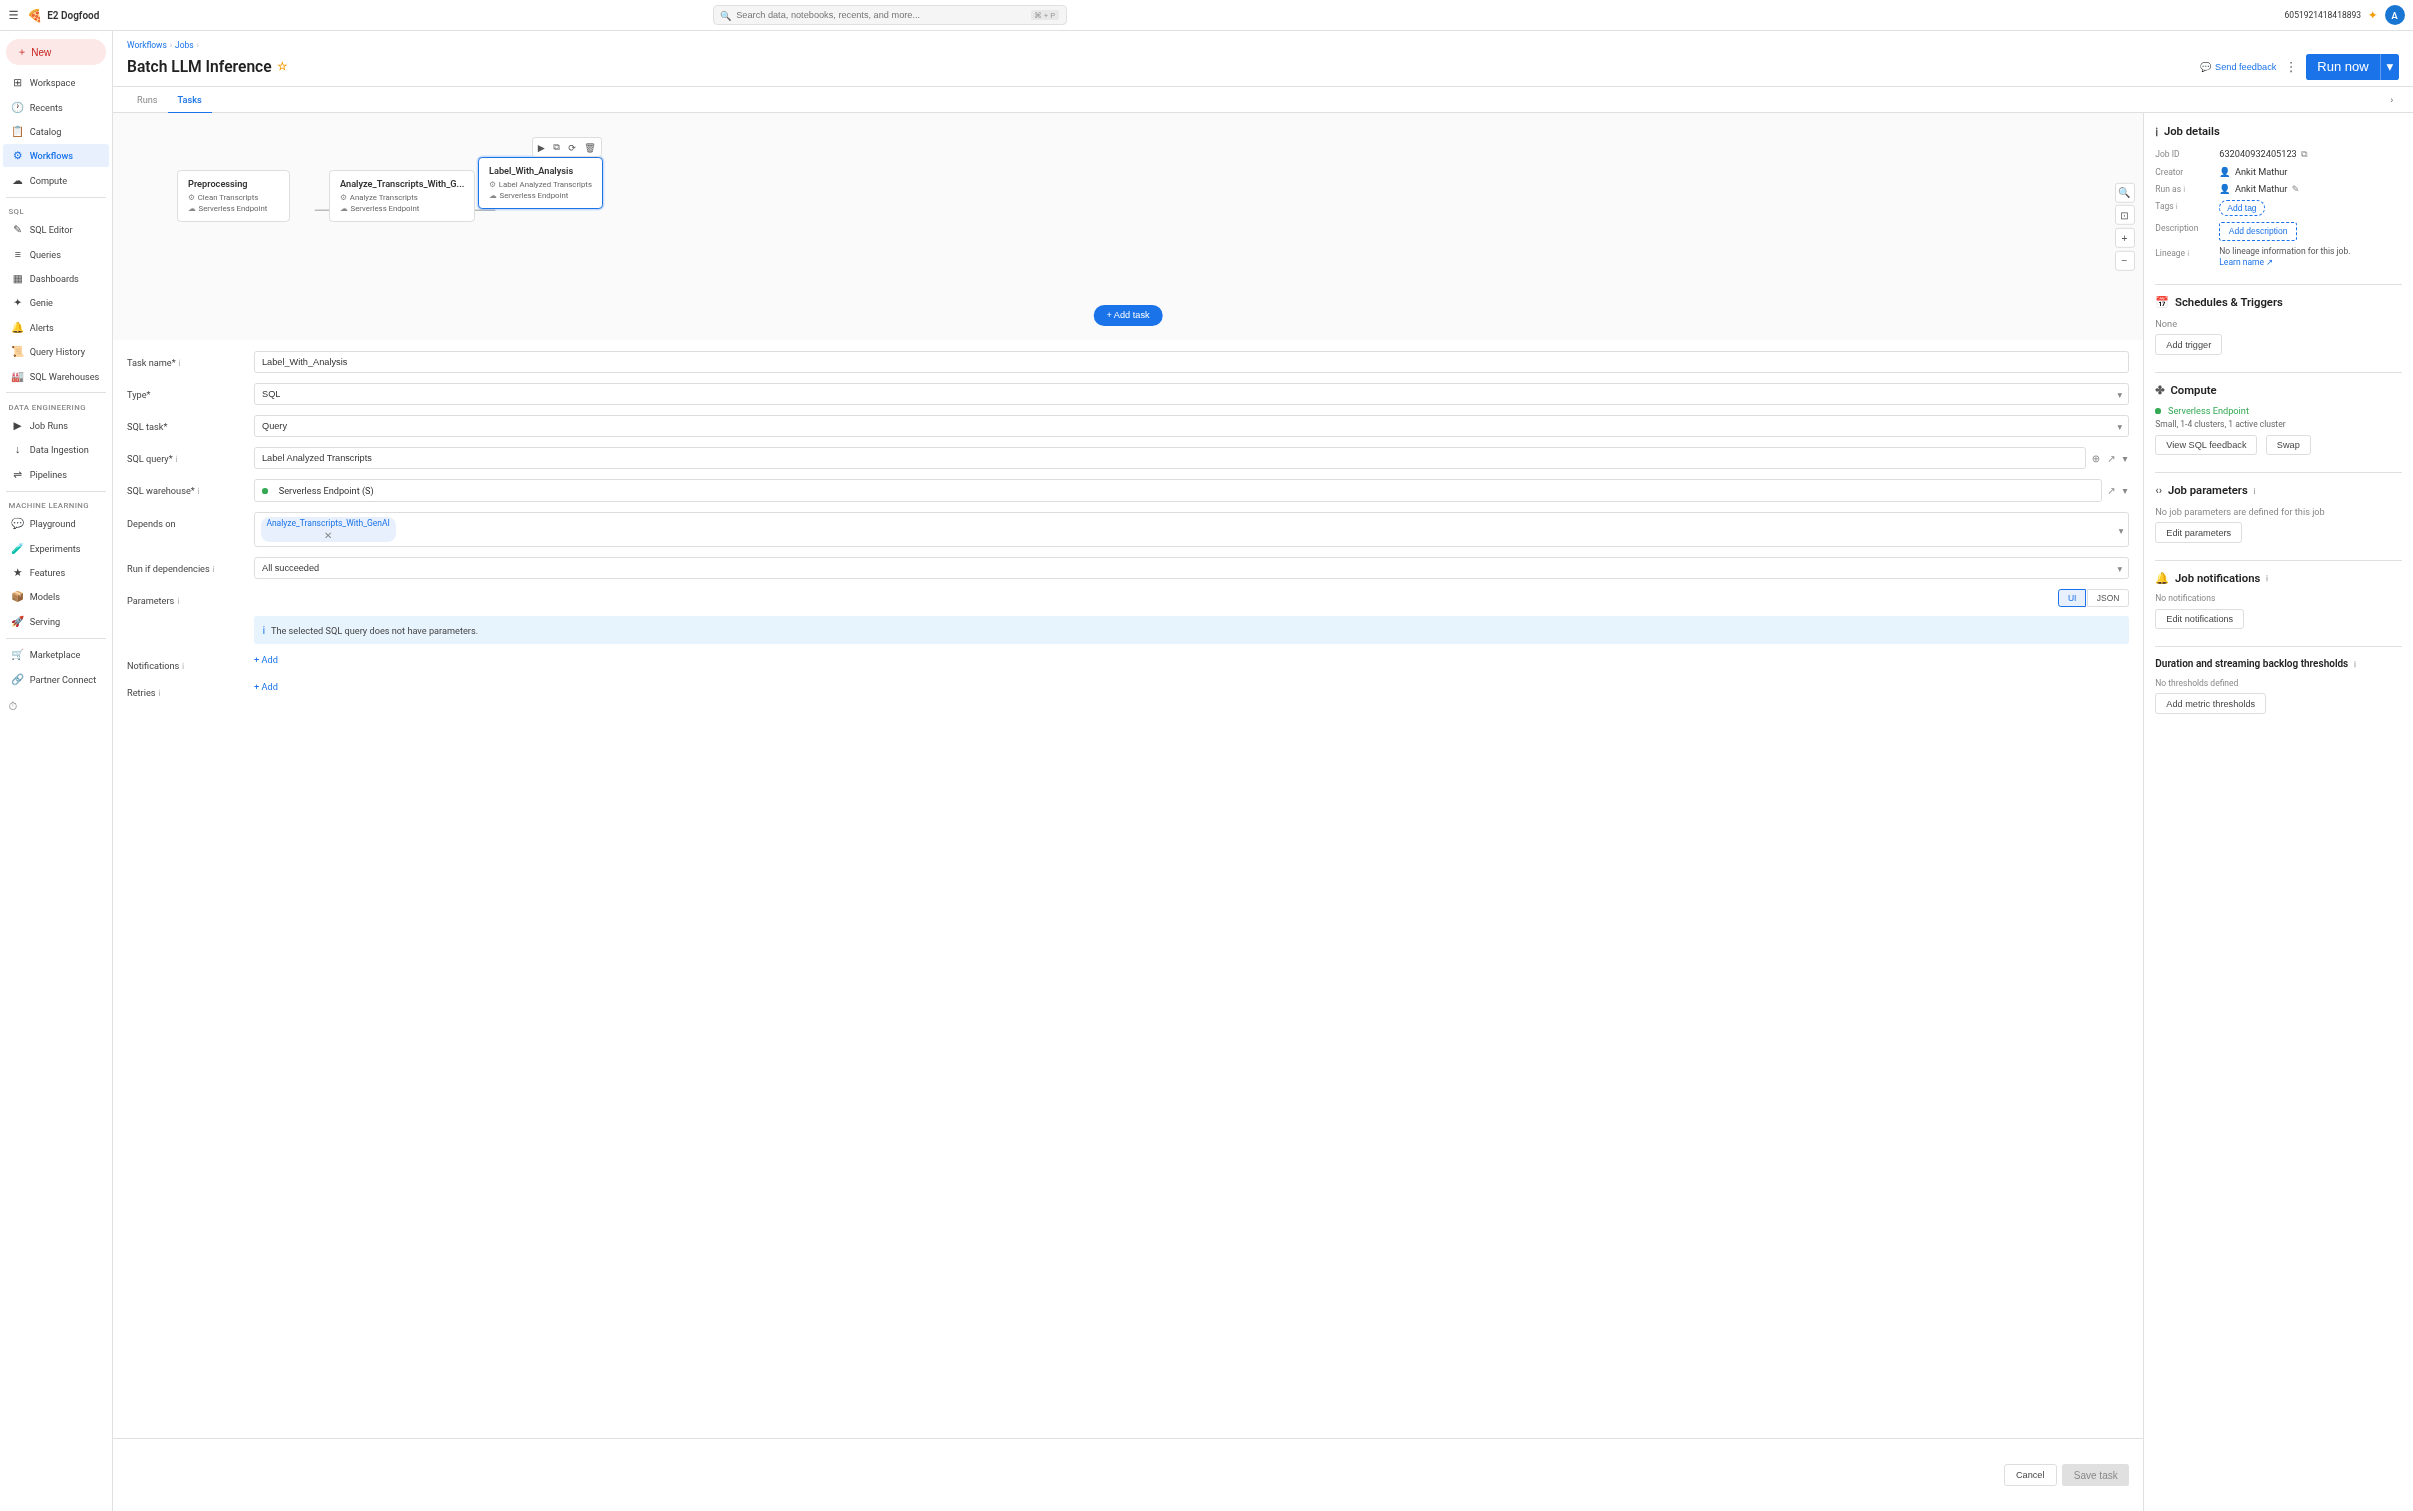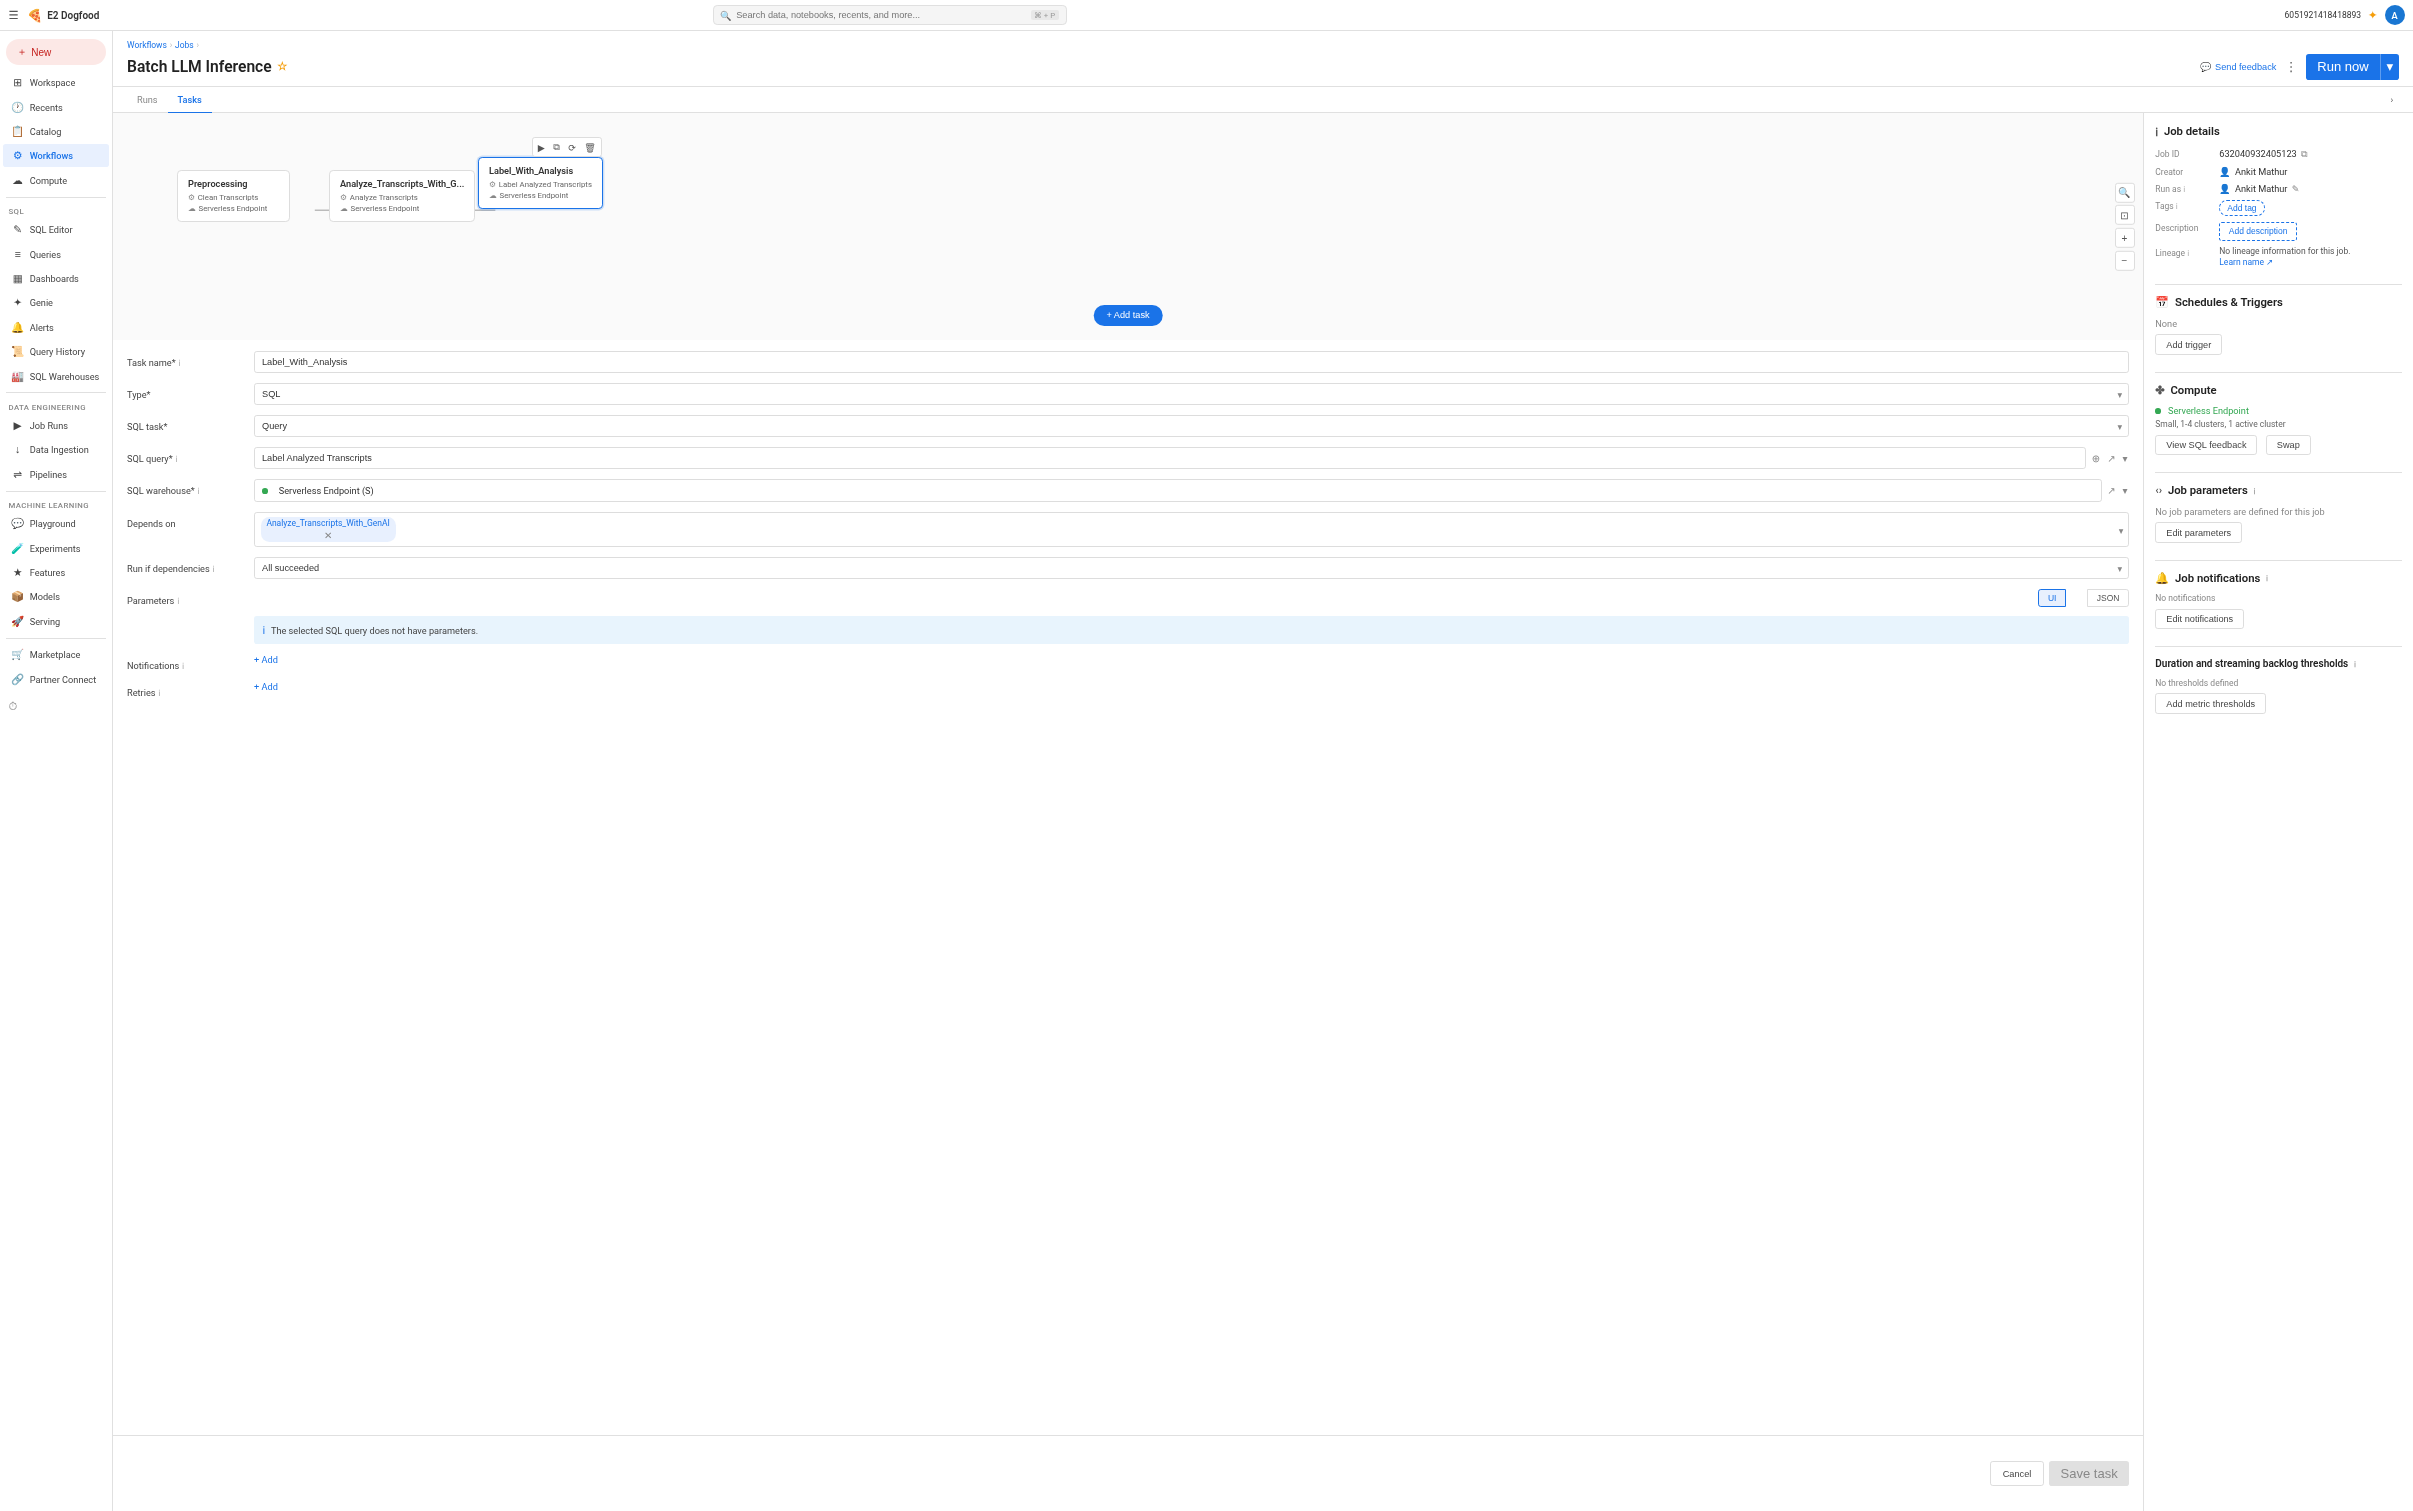--- a/index.html
+++ b/index.html
@@ -83,31 +83,31 @@
     .form-select-arrow { position: absolute; right: 7px; top: 50%; transform: translateY(-50%); color: #888; pointer-events: none; }
     .form-field-with-actions { display: flex; align-items: center; gap: 4.2px; }
     .form-field-with-actions .form-input { flex: 1; }
     .field-icon-btn { background: transparent; border: none; cursor: pointer; color: #888; font-size: 10px; padding: 1.4px; }
     .chip-wrap { display: flex; flex-wrap: wrap; gap: 2.8px; border: 0.7px solid #ddd; border-radius: 2.8px; padding: 3.5px 5.7px; min-height: 25.5px; align-items: center; }
     .chip { display: flex; align-items: center; gap: 2.8px; background: #e8f0fe; color: #1a73e8; border-radius: 8.5px; padding: 1.4px 5.7px; font-size: 8.5px; flex-direction: column; }
     .chip-remove { cursor: pointer; color: #888; font-size: 10px; line-height: 1; }
     .params-toggle { display: flex; gap: 1.4px; margin-bottom: 5.7px; }
     .param-toggle-btn { padding: 2.8px 8.5px; font-size: 8.5px; border: 0.7px solid #ddd; background: #fff; cursor: pointer; color: #555; }
     .param-toggle-btn:first-child { border-radius: 2.8px 0 0 2.8px; }
-    .param-toggle-btn:last-child { border-radius: 0 2.8px 2.8px 0; margin-left: 20px; }
+    .param-toggle-btn:last-child { border-radius: 0 2.8px 2.8px 0; }
     .param-toggle-btn.active { background: #e8f0fe; color: #1a73e8; border-color: #1a73e8; }
     .info-box { background: #e8f4fd; border-radius: 2.8px; padding: 7px 8.5px; font-size: 9.2px; color: #444; display: flex; align-items: center; gap: 5.7px; }
     .info-box-icon { color: #1a73e8; font-size: 10.6px; }
     .add-link { color: #1a73e8; text-decoration: none; cursor: pointer; font-size: 9.2px; display: flex; align-items: center; gap: 2.8px; }
     .serverless-dot { width: 5.7px; height: 5.7px; background: #34a853; border-radius: 50%; flex-shrink: 0; }
 
     
     .form-footer { padding: 25px 14px; border-top: 0.7px solid #e0e0e0; display: flex; justify-content: flex-end; gap: 5.7px; }
     .cancel-btn { background: transparent; border: 0.7px solid #ddd; border-radius: 2.8px; padding: 5px 11.3px; font-size: 9.2px; cursor: pointer; color: #444; }
-    .save-task-btn { background: #e0e0e0; border: none; border-radius: 2.8px; padding: 5px 11.3px; font-size: 13px; cursor: not-allowed; color: #888; }
+    .save-task-btn { background: #e0e0e0; border: none; border-radius: 2.8px; padding: 5px 11.3px; font-size: 10px; cursor: not-allowed; color: #888; }
 
     
     .right-panel { width: 269px; overflow-y: auto; flex-shrink: 0; padding: 11.3px; }
     .panel-section { margin-bottom: 17px; }
     .panel-section-header { display: flex; align-items: center; gap: 5.7px; font-size: 11.3px; font-weight: 600; color: #222; margin-bottom: 8.5px; }
     .panel-section-icon { color: #555; font-size: 11.3px; }
     .panel-row { display: flex; align-items: flex-start; margin-bottom: 5.7px; }
     .panel-label { width: 64px; font-size: 8.5px; color: #888; flex-shrink: 0; padding-top: 1.4px; display: flex; align-items: center; gap: 2.1px; }
     .panel-value { font-size: 9.2px; color: #333; display: flex; align-items: center; gap: 4.2px; }
     .panel-value .copy-icon { color: #888; cursor: pointer; font-size: 9.2px; }

